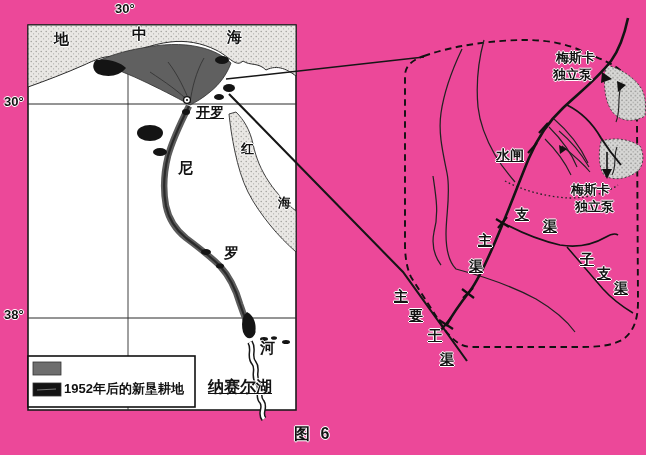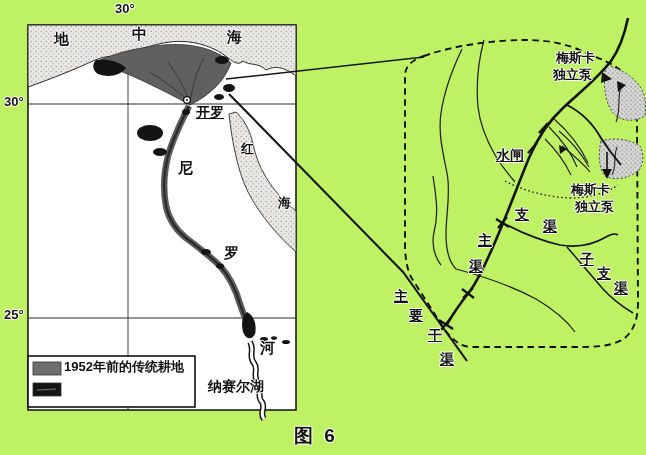--- a/index.html
+++ b/index.html
@@ -1,28 +1,28 @@
 <!DOCTYPE html>
 <html><head>
 <meta charset="utf-8">
 <style>
   html,body{margin:0;padding:0;background:#fafaf8;}
   #fig{
-    position:relative;width:646px;height:455px;background:#bef264;
+    position:relative;width:646px;height:455px;background:#ec4899;
     font-family:"Liberation Sans","DejaVu Sans",sans-serif;color:#111;
     overflow:hidden;
   }
   #art{position:absolute;left:0;top:0;}
   .lbl{
     position:absolute;font-weight:bold;white-space:nowrap;line-height:1.05;
     color:#121212;
     text-shadow:1px 0 0 #fff,-1px 0 0 #fff,0 1px 0 #fff,0 -1px 0 #fff;
   }
-  .fs12{font-size:14px;} .fs13{font-size:13px;} .fs14{font-size:14px;text-decoration:underline;}
-  .fs15{font-size:15px;} .fs16{font-size:19px;}
+  .fs12{font-size:16px;text-decoration:underline;} .fs13{font-size:13px;} .fs14{font-size:14px;text-decoration:underline;}
+  .fs15{font-size:15px;} .fs16{font-size:16px;}
   .caption{letter-spacing:3px;}
   .area{letter-spacing:2px;}
 </style>
 </head>
 <body>
 
 <div id="fig">
 
 <svg id="art" width="646" height="455" viewBox="0 0 646 455">
   <defs>
@@ -151,38 +151,38 @@
   <g>
     <rect x="28" y="356" width="167" height="51" fill="#ffffff" stroke="#111" stroke-width="1.6"></rect>
     <rect x="33" y="362" width="28" height="13" fill="#6e6e6e" stroke="#333" stroke-width="0.8"></rect>
     <rect x="33" y="383" width="28" height="13" fill="#141414" stroke="#333" stroke-width="0.8"></rect>
     <line x1="37" y1="390" x2="56" y2="389" stroke="#777" stroke-width="1"></line>
   </g>
 </svg>
 
 <div class="lbl fs13" style="left:115px;top:2px">30°</div>
 <div class="lbl fs13" style="left:4px;top:95px">30°</div>
-<div class="lbl fs13" style="left:4px;top:308px">25°</div>
+<div class="lbl fs13" style="left:4px;top:308px">38°</div>
 
 <div class="lbl fs15" style="left:54px;top:31px">地</div>
 <div class="lbl fs15" style="left:132px;top:26px">中</div>
 <div class="lbl fs15" style="left:227px;top:29px">海</div>
 
 <div class="lbl fs13" style="left:241px;top:142px">红</div>
 <div class="lbl fs13" style="left:278px;top:196px">海</div>
 
 <div class="lbl fs14" style="left:196px;top:105px">开罗</div>
 
 <div class="lbl fs15" style="left:178px;top:160px">尼</div>
 <div class="lbl fs15" style="left:224px;top:245px">罗</div>
 <div class="lbl fs15" style="left:260px;top:340px">河</div>
 
 <div class="lbl fs12" style="left:208px;top:379px">纳赛尔湖</div>
 
-<div class="lbl fs13" style="left:64px;top:360px">1952年前的传统耕地</div>
+<div class="lbl fs13" style="left:64px;top:382px">1952年后的新垦耕地</div>
 
 <div class="lbl fs16 caption" style="left:294px;top:426px">图 6</div>
 
 <div class="lbl fs13" style="left:556px;top:51px">梅斯卡</div>
 <div class="lbl fs13" style="left:553px;top:68px">独立泵</div>
 <div class="lbl fs13" style="left:571px;top:183px">梅斯卡</div>
 <div class="lbl fs13" style="left:575px;top:200px">独立泵</div>
 
 <div class="lbl fs14" style="left:496px;top:148px">水闸</div>
 

